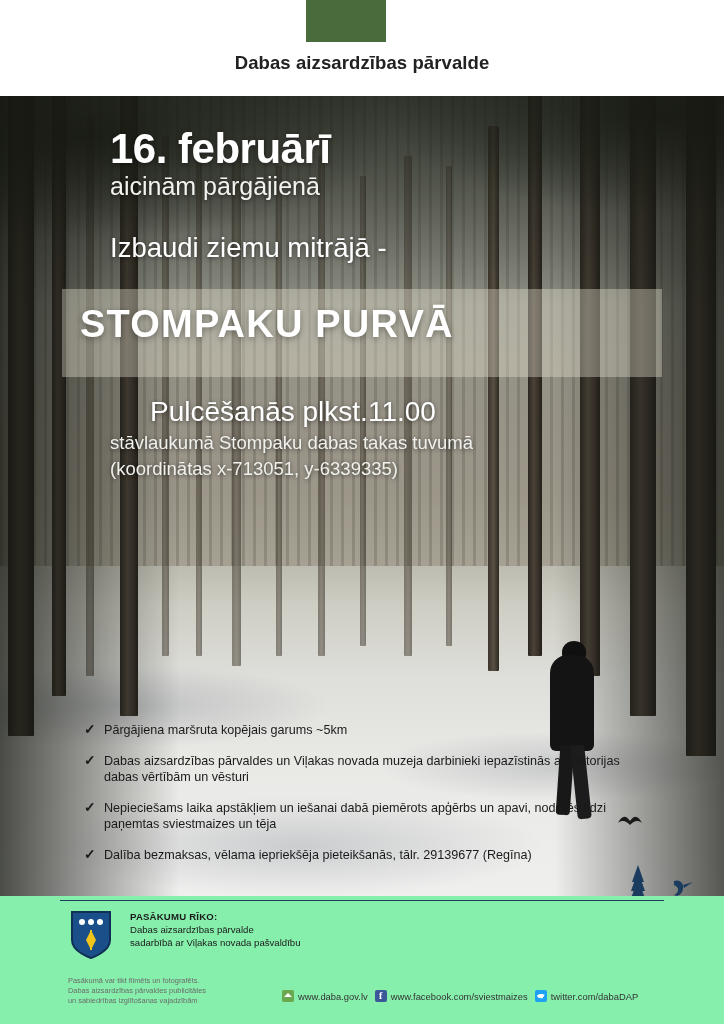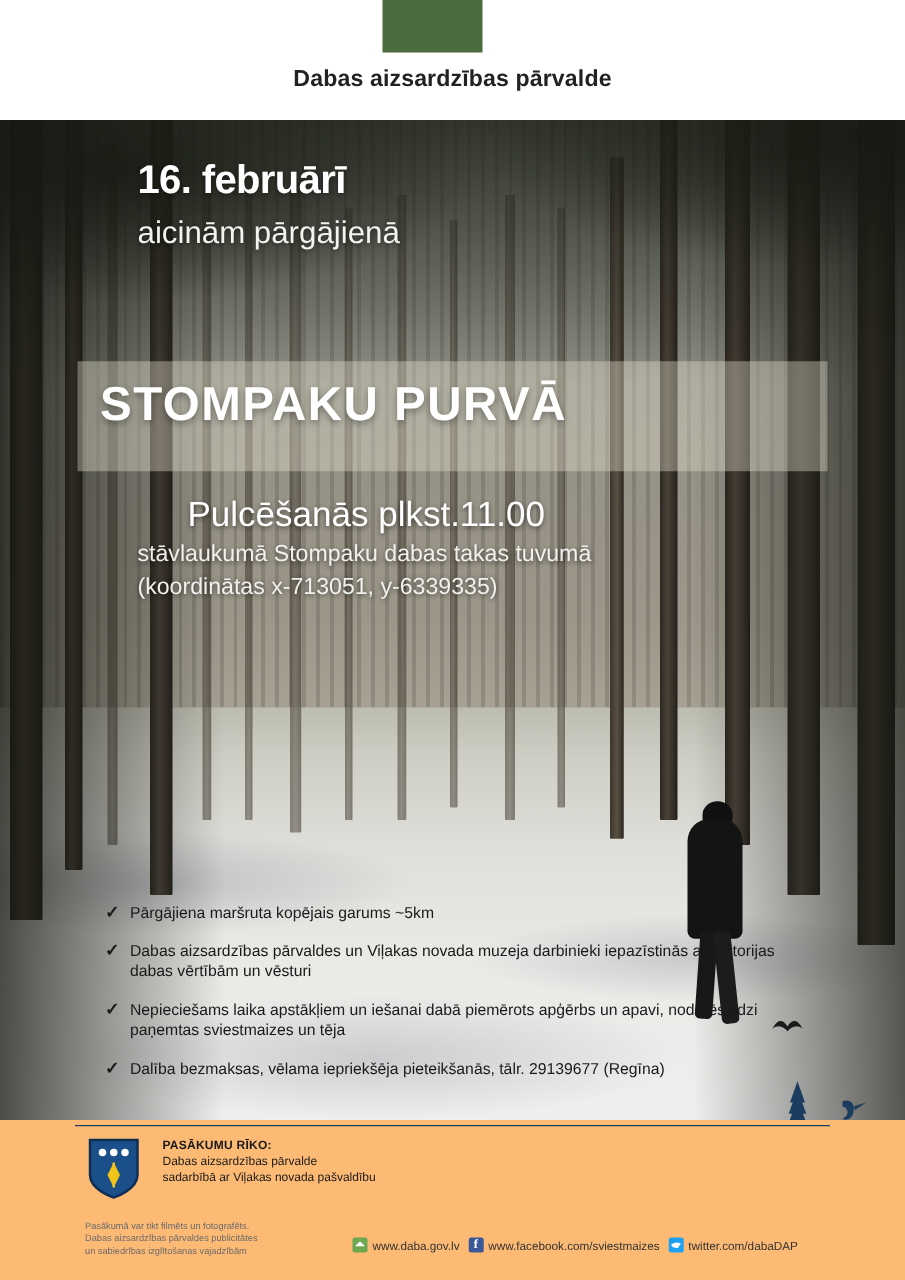--- a/index.html
+++ b/index.html
@@ -179,21 +179,21 @@
     width: 26px; height: 14px;
     color: #1a1a1a;
     font-size: 15px;
     line-height: 14px;
   }
 
   
   .txt-date {
     position: absolute;
     left: 110px; top: 125px;
-    font-size: 32px;
+    font-size: 42px;
     font-weight: bold;
     color: #ffffff;
     letter-spacing: -0.5px;
     text-shadow: 0 1px 4px rgba(0,0,0,0.45);
   }
   .txt-invite {
     position: absolute;
     left: 110px; top: 172px;
     font-size: 25px;
     color: #f2f2ee;
@@ -280,21 +280,21 @@
     height: 75px;
   }
 
   
   .footer {
     position: absolute;
     left: 0;
     top: 896px;
     width: 724px;
     height: 128px;
-    background: #fdba74;
+    background: #86efac;
     z-index: 20;
   }
   .footer-rule {
     position: absolute;
     left: 60px;
     top: 4px;
     width: 604px;
     height: 1px;
     background: #1b3c5e;
   }
@@ -412,20 +412,21 @@
 
     <div class="bird">
       <svg width="26" height="14" viewBox="0 0 26 14" aria-hidden="true">
         <path d="M1 9 C5 1, 9 1, 13 7 C17 1, 21 1, 25 9 C20 5, 16 8, 13 11 C10 8, 6 5, 1 9 Z" fill="#1a1a1a"></path>
       </svg>
     </div>
   </div>
 
   <div class="txt-date">16. februārī</div>
   <div class="txt-invite">aicinām pārgājienā</div>
+  <div class="txt-sub">Izbaudi ziemu mitrājā -</div>
   <div class="title-band"></div>
   <div class="txt-title">STOMPAKU PURVĀ</div>
   <div class="txt-time">Pulcēšanās plkst.11.00</div>
   <div class="txt-place">stāvlaukumā Stompaku dabas takas tuvumā</div>
   <div class="txt-coords">(koordinātas x-713051, y-6339335)</div>
 
   <div class="bullets">
     <div class="bullet">
       <span class="check">✓</span>
       <span>Pārgājiena maršruta kopējais garums ~5km</span>

